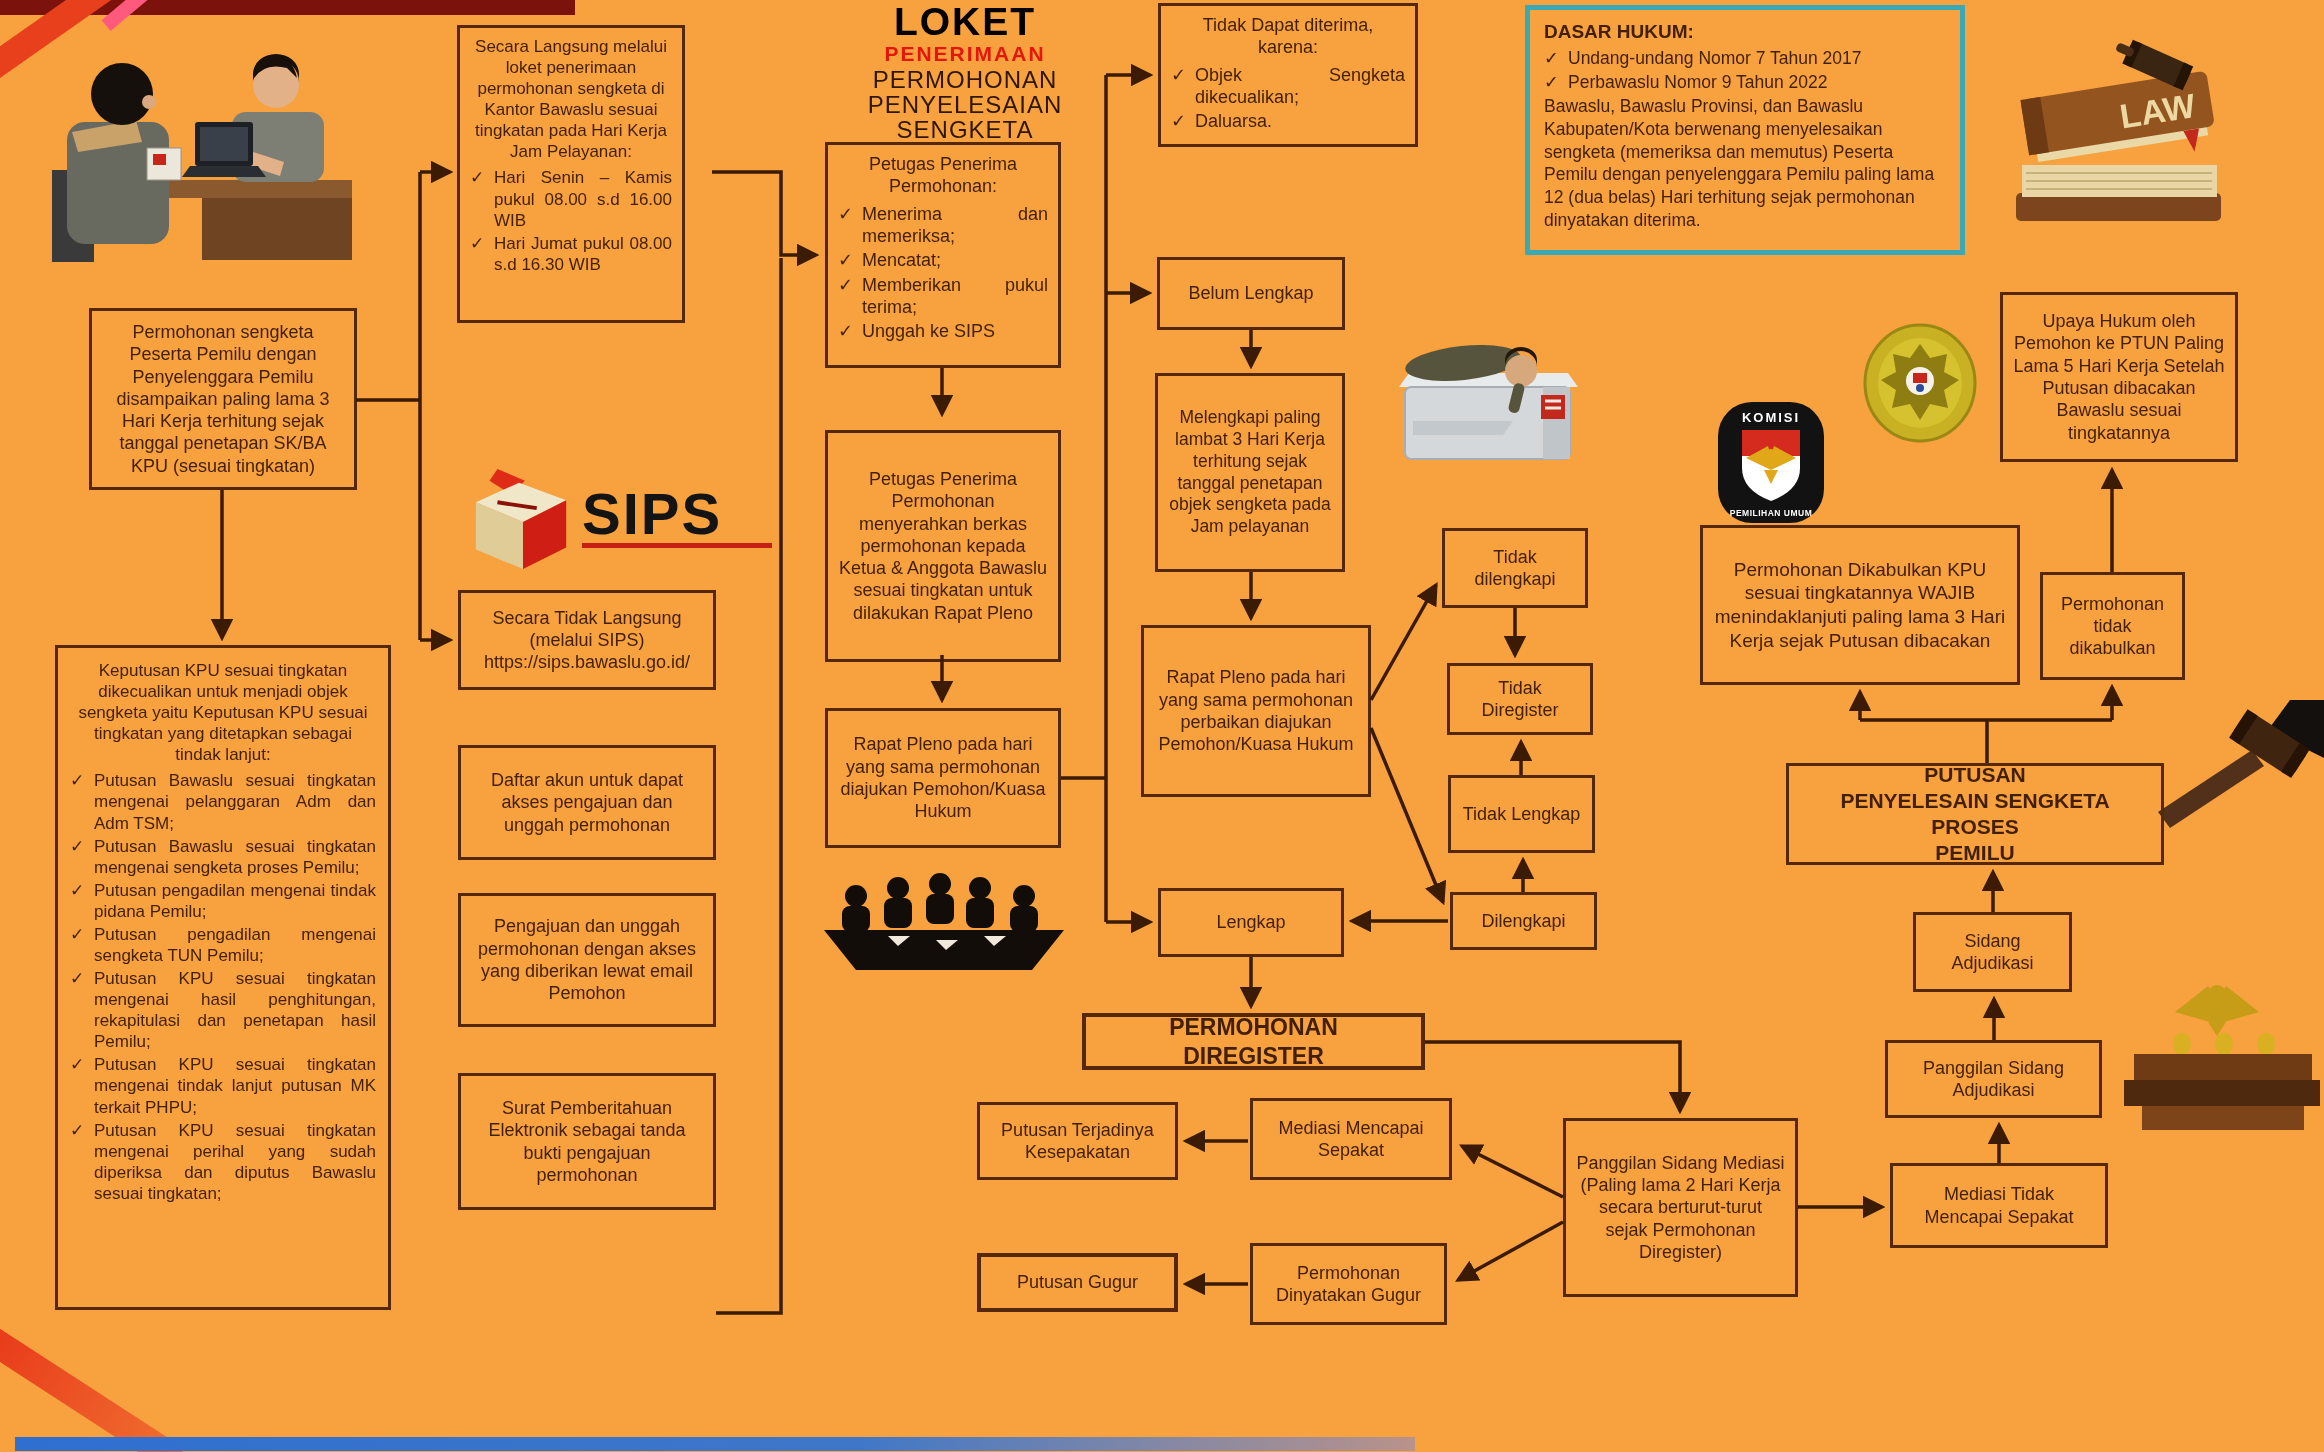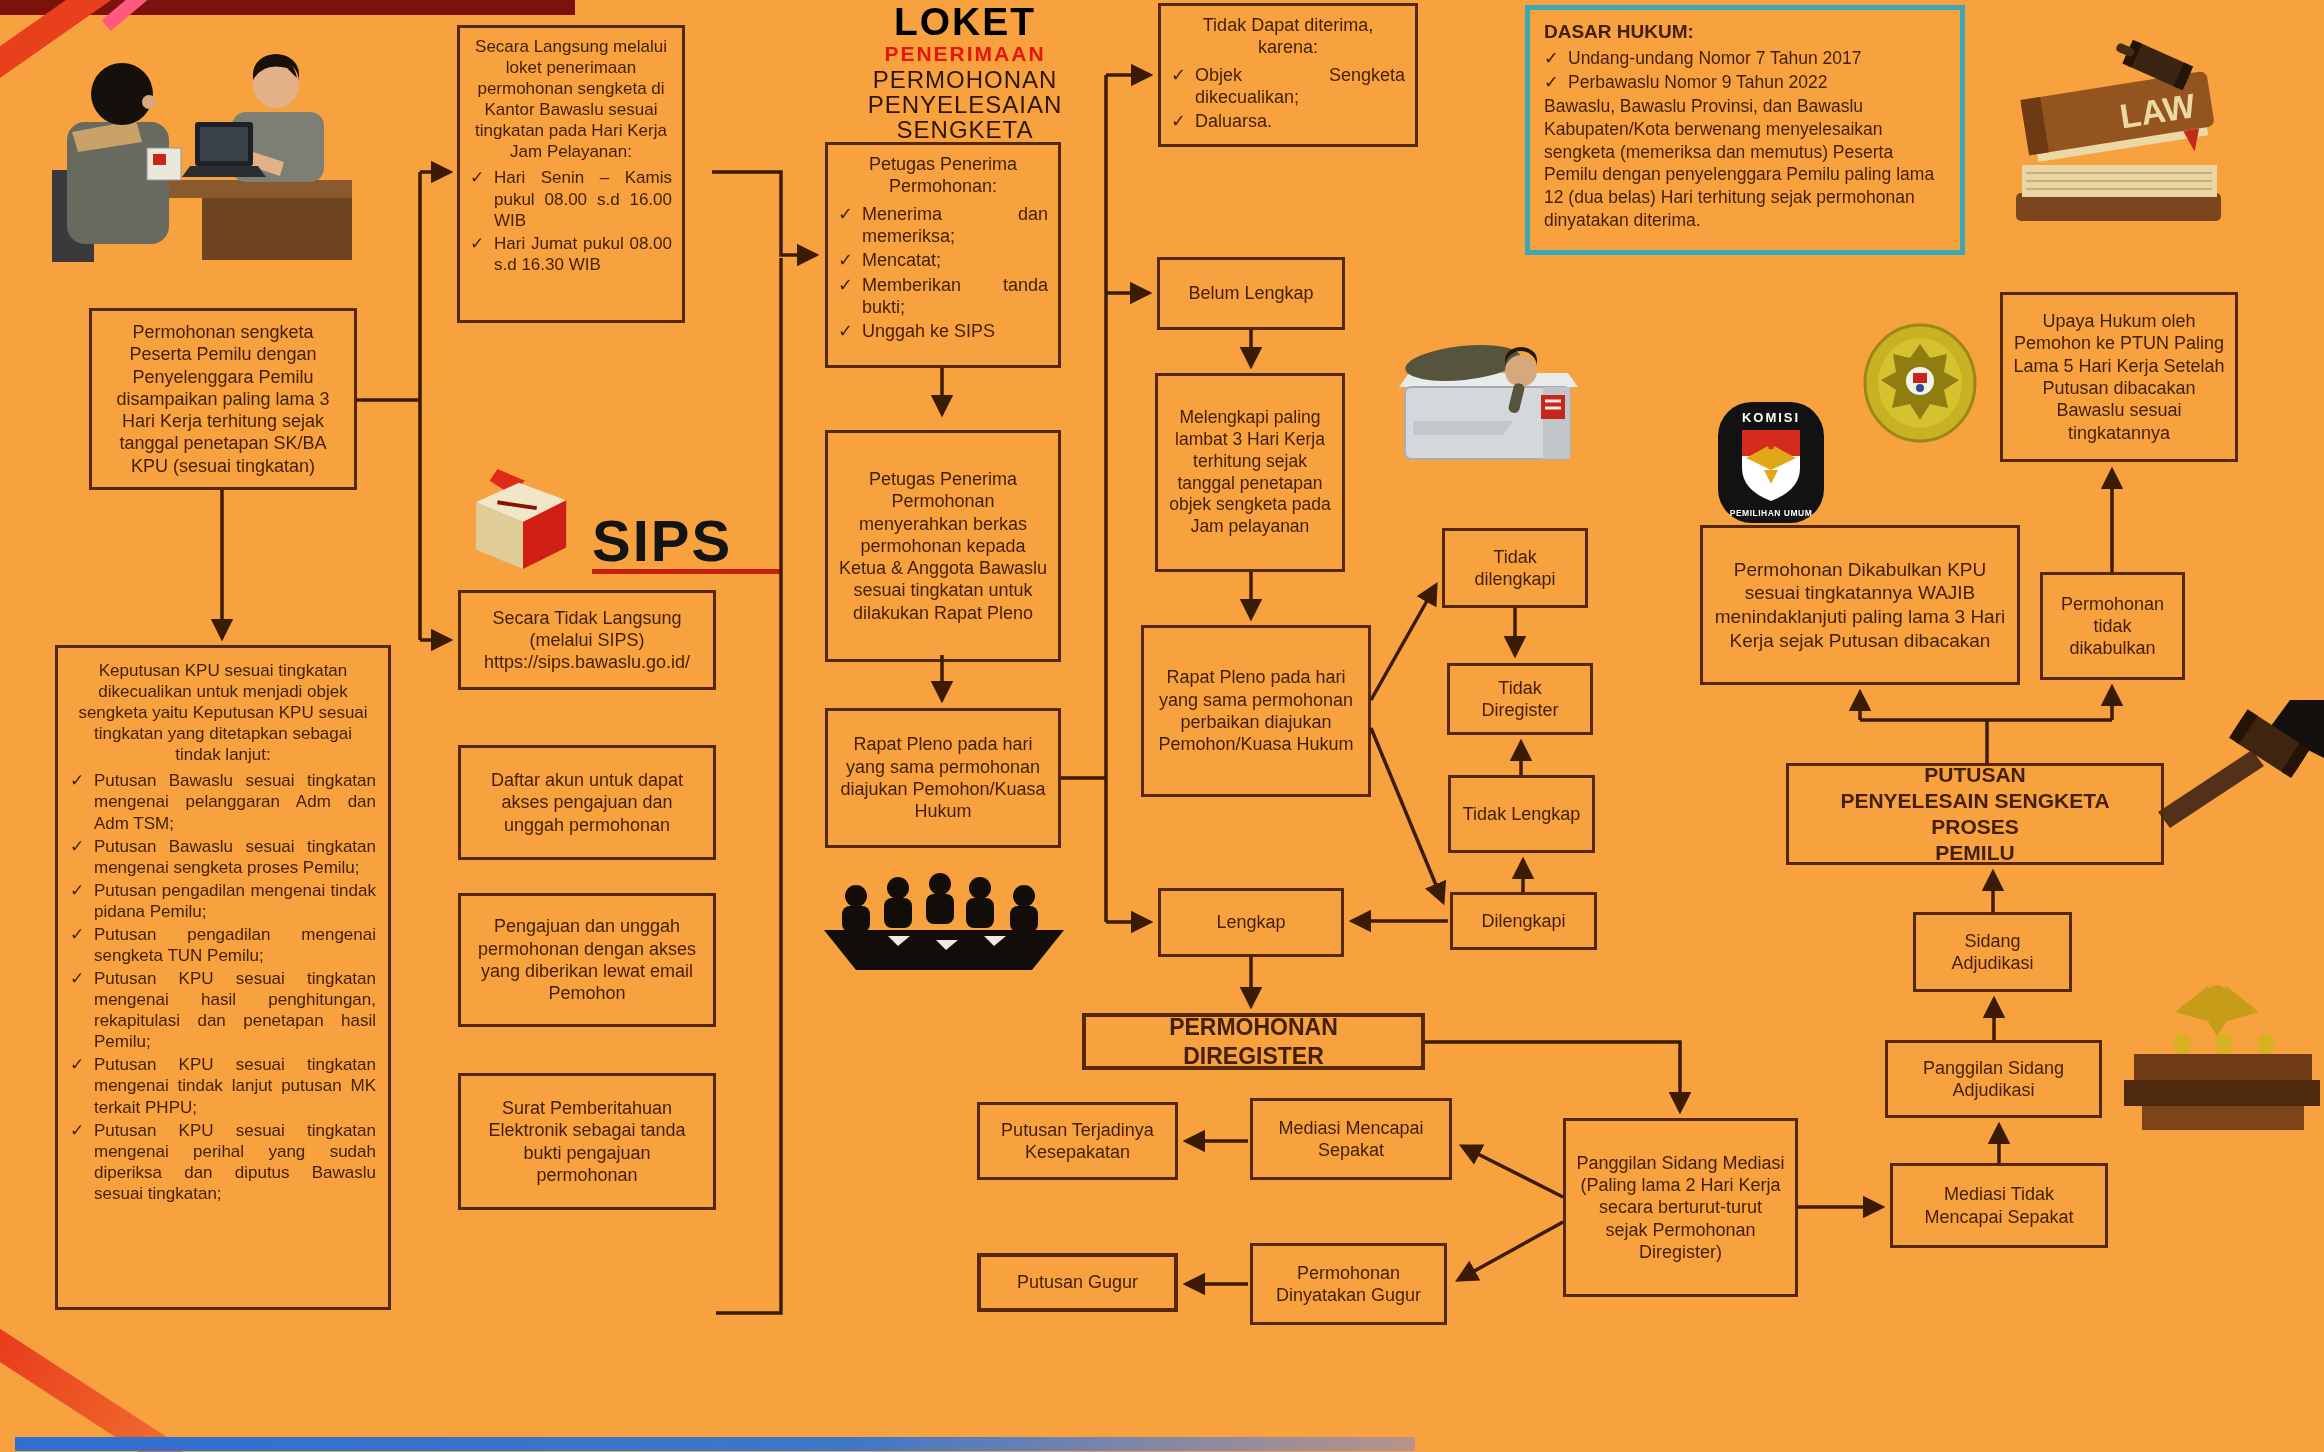--- a/index.html
+++ b/index.html
@@ -18,21 +18,21 @@
   .title-stack{position:absolute;left:810px;top:2px;width:310px;text-align:center;line-height:1.05;}
   .title-red1{font-size:39px;font-weight:bold;color:#000000;letter-spacing:2px;}
   .title-red2{font-size:21px;font-weight:bold;color:#E5170B;letter-spacing:2px;}
   .title-dark{font-size:24px;font-weight:normal;color:#2F1603;white-space:pre-line;letter-spacing:1px;margin-top:2px;}
   .arrows{position:absolute;left:0;top:0;pointer-events:none;}
   .illus{position:absolute;}
   .dasar{border:5px solid #3BA8B5;align-items:flex-start;justify-content:flex-start;text-align:left;
          font-size:17.5px;line-height:1.3;padding:10px 14px;}
   .dasar .heading{font-weight:bold;font-size:19px;}
   .dasar .body{margin-top:1px;}
-  .sips-wrap{position:absolute;display:flex;align-items:flex-end;gap:16px;}
+  .sips-wrap{position:absolute;display:flex;align-items:center;gap:6px;}
   .sips-text{font-size:58px;font-weight:bold;color:#141414;letter-spacing:2px;line-height:0.9;}
   .sips-tag{height:5px;background:#C62015;width:190px;margin-top:2px;}
   .deco{position:absolute;}
 </style>
 </head>
 <body>
 
 <div id="canvas">
 
   <div class="deco" style="left:0;top:0;width:575px;height:15px;background:#7C120C;"></div>
@@ -255,21 +255,21 @@
     <div class="chkrow">
         <span class="mark">✓</span>
         <span class="txt">Menerima dan memeriksa;</span>
       </div>
     <div class="chkrow">
         <span class="mark">✓</span>
         <span class="txt">Mencatat;</span>
       </div>
     <div class="chkrow">
         <span class="mark">✓</span>
-        <span class="txt">Memberikan tanda bukti;</span>
+        <span class="txt">Memberikan pukul terima;</span>
       </div>
     <div class="chkrow">
         <span class="mark">✓</span>
         <span class="txt">Unggah ke SIPS</span>
       </div>
   </div>
 
   <div class="box" style="left:825px;top:423px;width:236px;height:232px;margin-top:7px;">
     <span>Petugas Penerima Permohonan menyerahkan berkas permohonan kepada Ketua &amp; Anggota Bawaslu sesuai tingkatan untuk dilakukan Rapat Pleno</span>
   </div>

